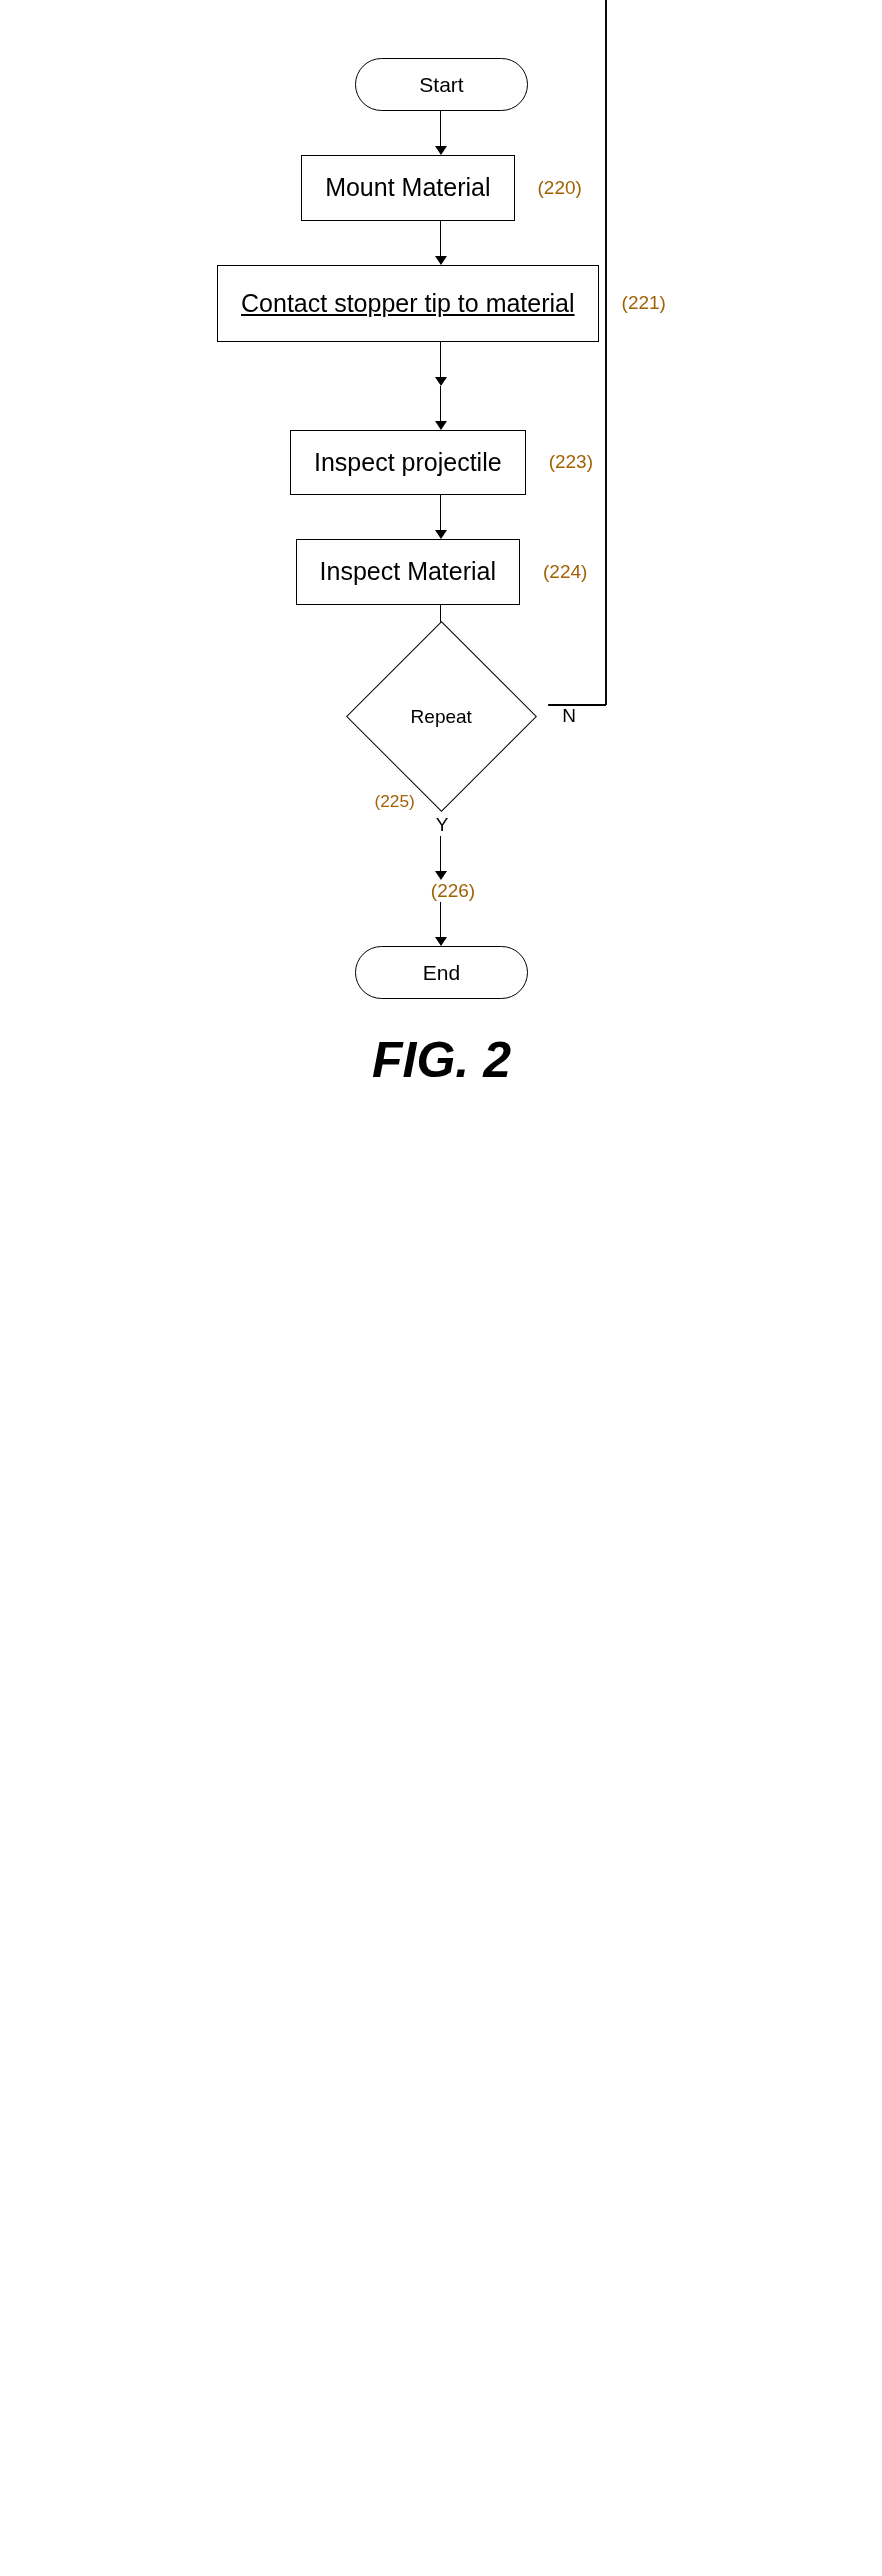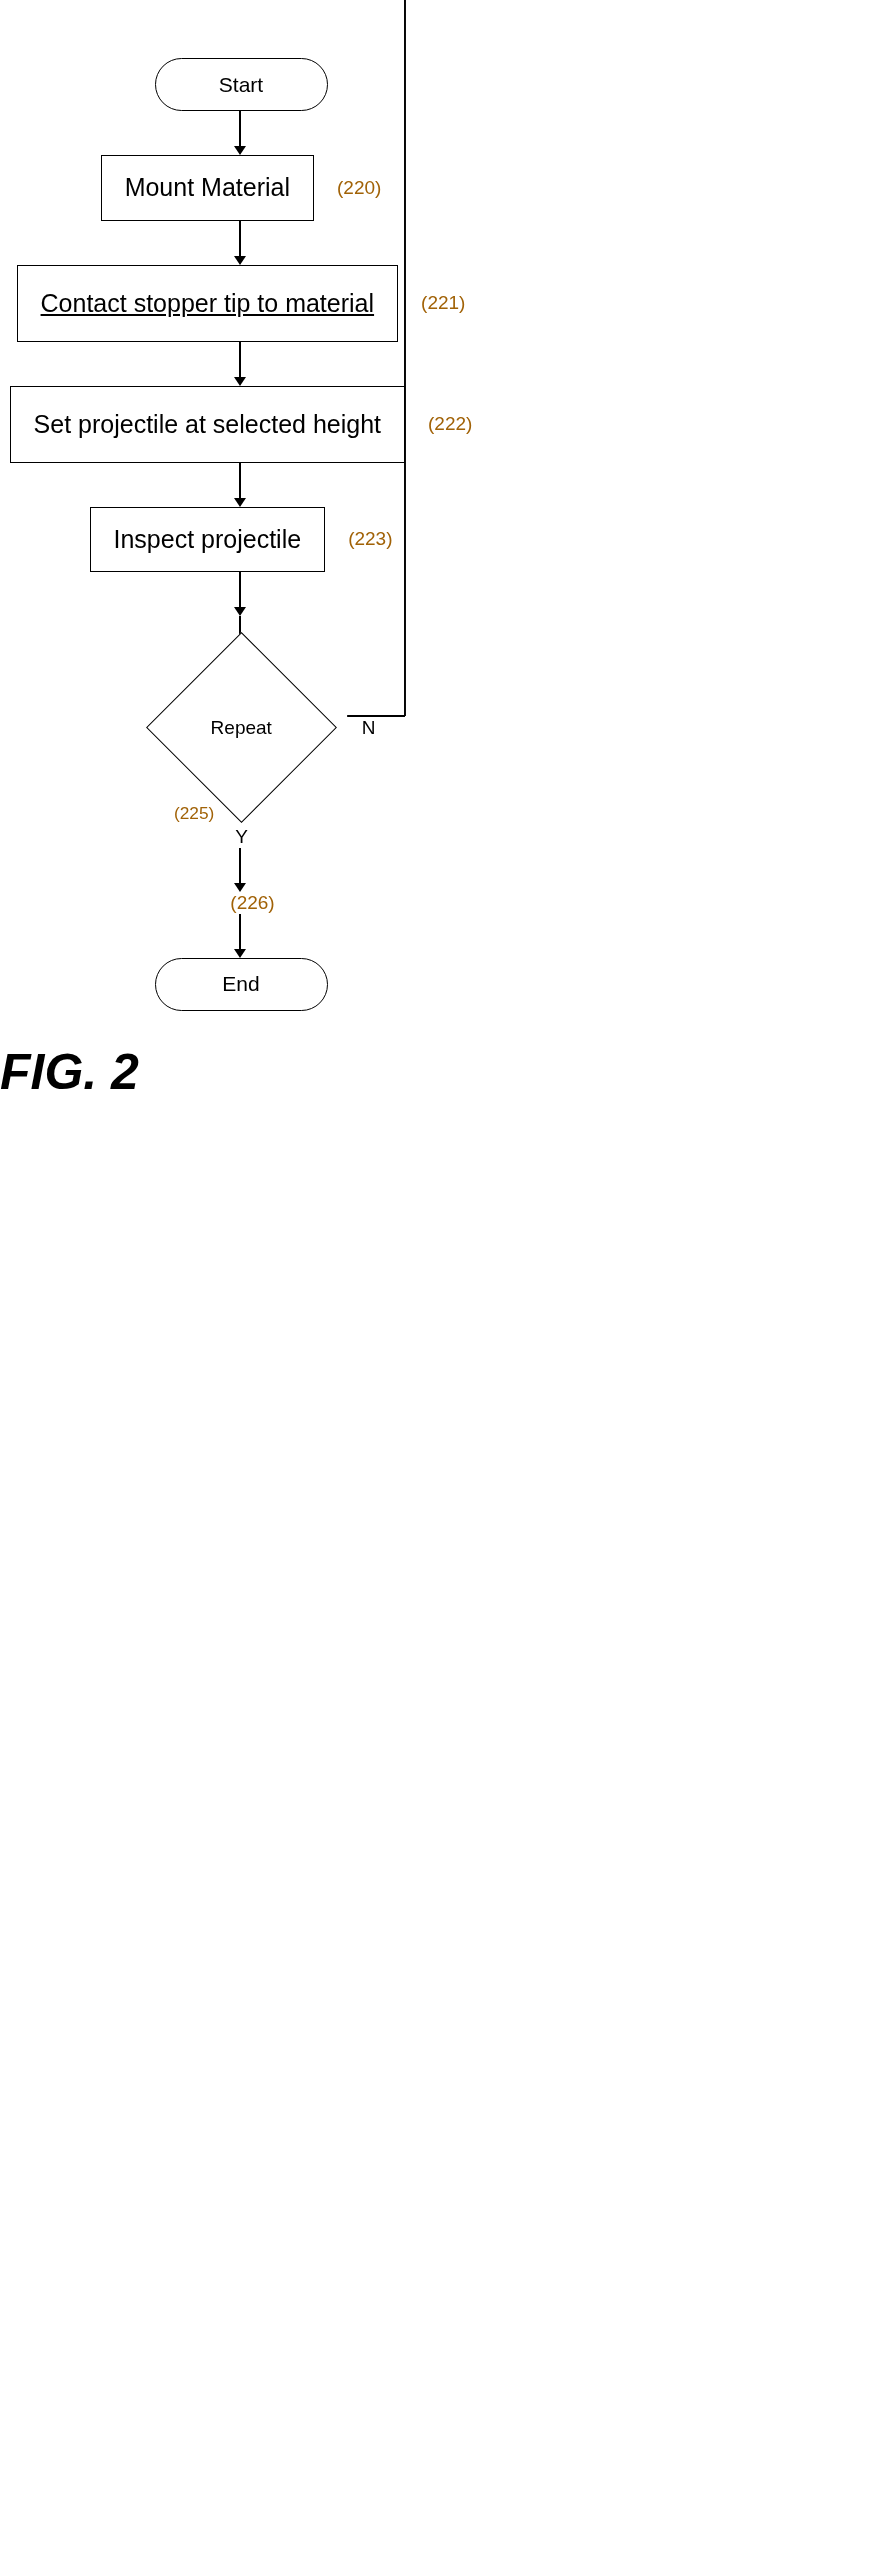--- a/index.html
+++ b/index.html
@@ -11,21 +11,21 @@
       display: flex;
       justify-content: center;
       align-items: flex-start;
     }
     .page {
       width: 883px;
       min-height: 2576px;
       background: #fff;
       display: flex;
       flex-direction: column;
-      align-items: flex-start;
+      align-items: center;
       padding: 39px 0 58px 0;
     }
     .flowchart {
       display: flex;
       flex-direction: column;
       align-items: center;
       position: relative;
       width: 482px;
       margin-top: 19px;
     }
@@ -139,40 +139,40 @@
     <div class="node-row">
       <div class="shape-process" style="min-height:77px;text-decoration:underline;">Contact stopper tip to material</div>
       <span class="step-label">(221)</span>
     </div>
 
     <div class="connector" style="margin-left:-1.9px;">
       <div class="vline" style="height:35px;"></div>
       <div class="arrowhead-down"></div>
     </div>
 
-    <div class="node-row">
-      <div class="shape-process" style="min-height:77px;">Set projectile at selected height</div>
-      <span class="step-label">(222)</span>
-    </div>
 
     <div class="connector" style="margin-left:-1.9px;">
       <div class="vline" style="height:35px;"></div>
       <div class="arrowhead-down"></div>
     </div>
 
     <div class="node-row">
       <div class="shape-process">Inspect projectile</div>
       <span class="step-label">(223)</span>
     </div>
 
     <div class="connector" style="margin-left:-1.9px;">
       <div class="vline" style="height:35px;"></div>
       <div class="arrowhead-down"></div>
     </div>
 
+    <div class="node-row">
+      <div class="shape-process">Inspect Material</div>
+      <span class="step-label">(224)</span>
+    </div>
 
     <div class="connector" style="margin-left:-1.9px;">
       <div class="vline" style="height:35px;"></div>
       <div class="arrowhead-down"></div>
     </div>
 
     <div style="position:relative; display:flex; flex-direction:column; align-items:center; width:100%;">
 
       <svg style="position:absolute; top:-937px; left:50%; pointer-events:none;" width="193" height="1022" viewBox="0 0 200 1060">
 

